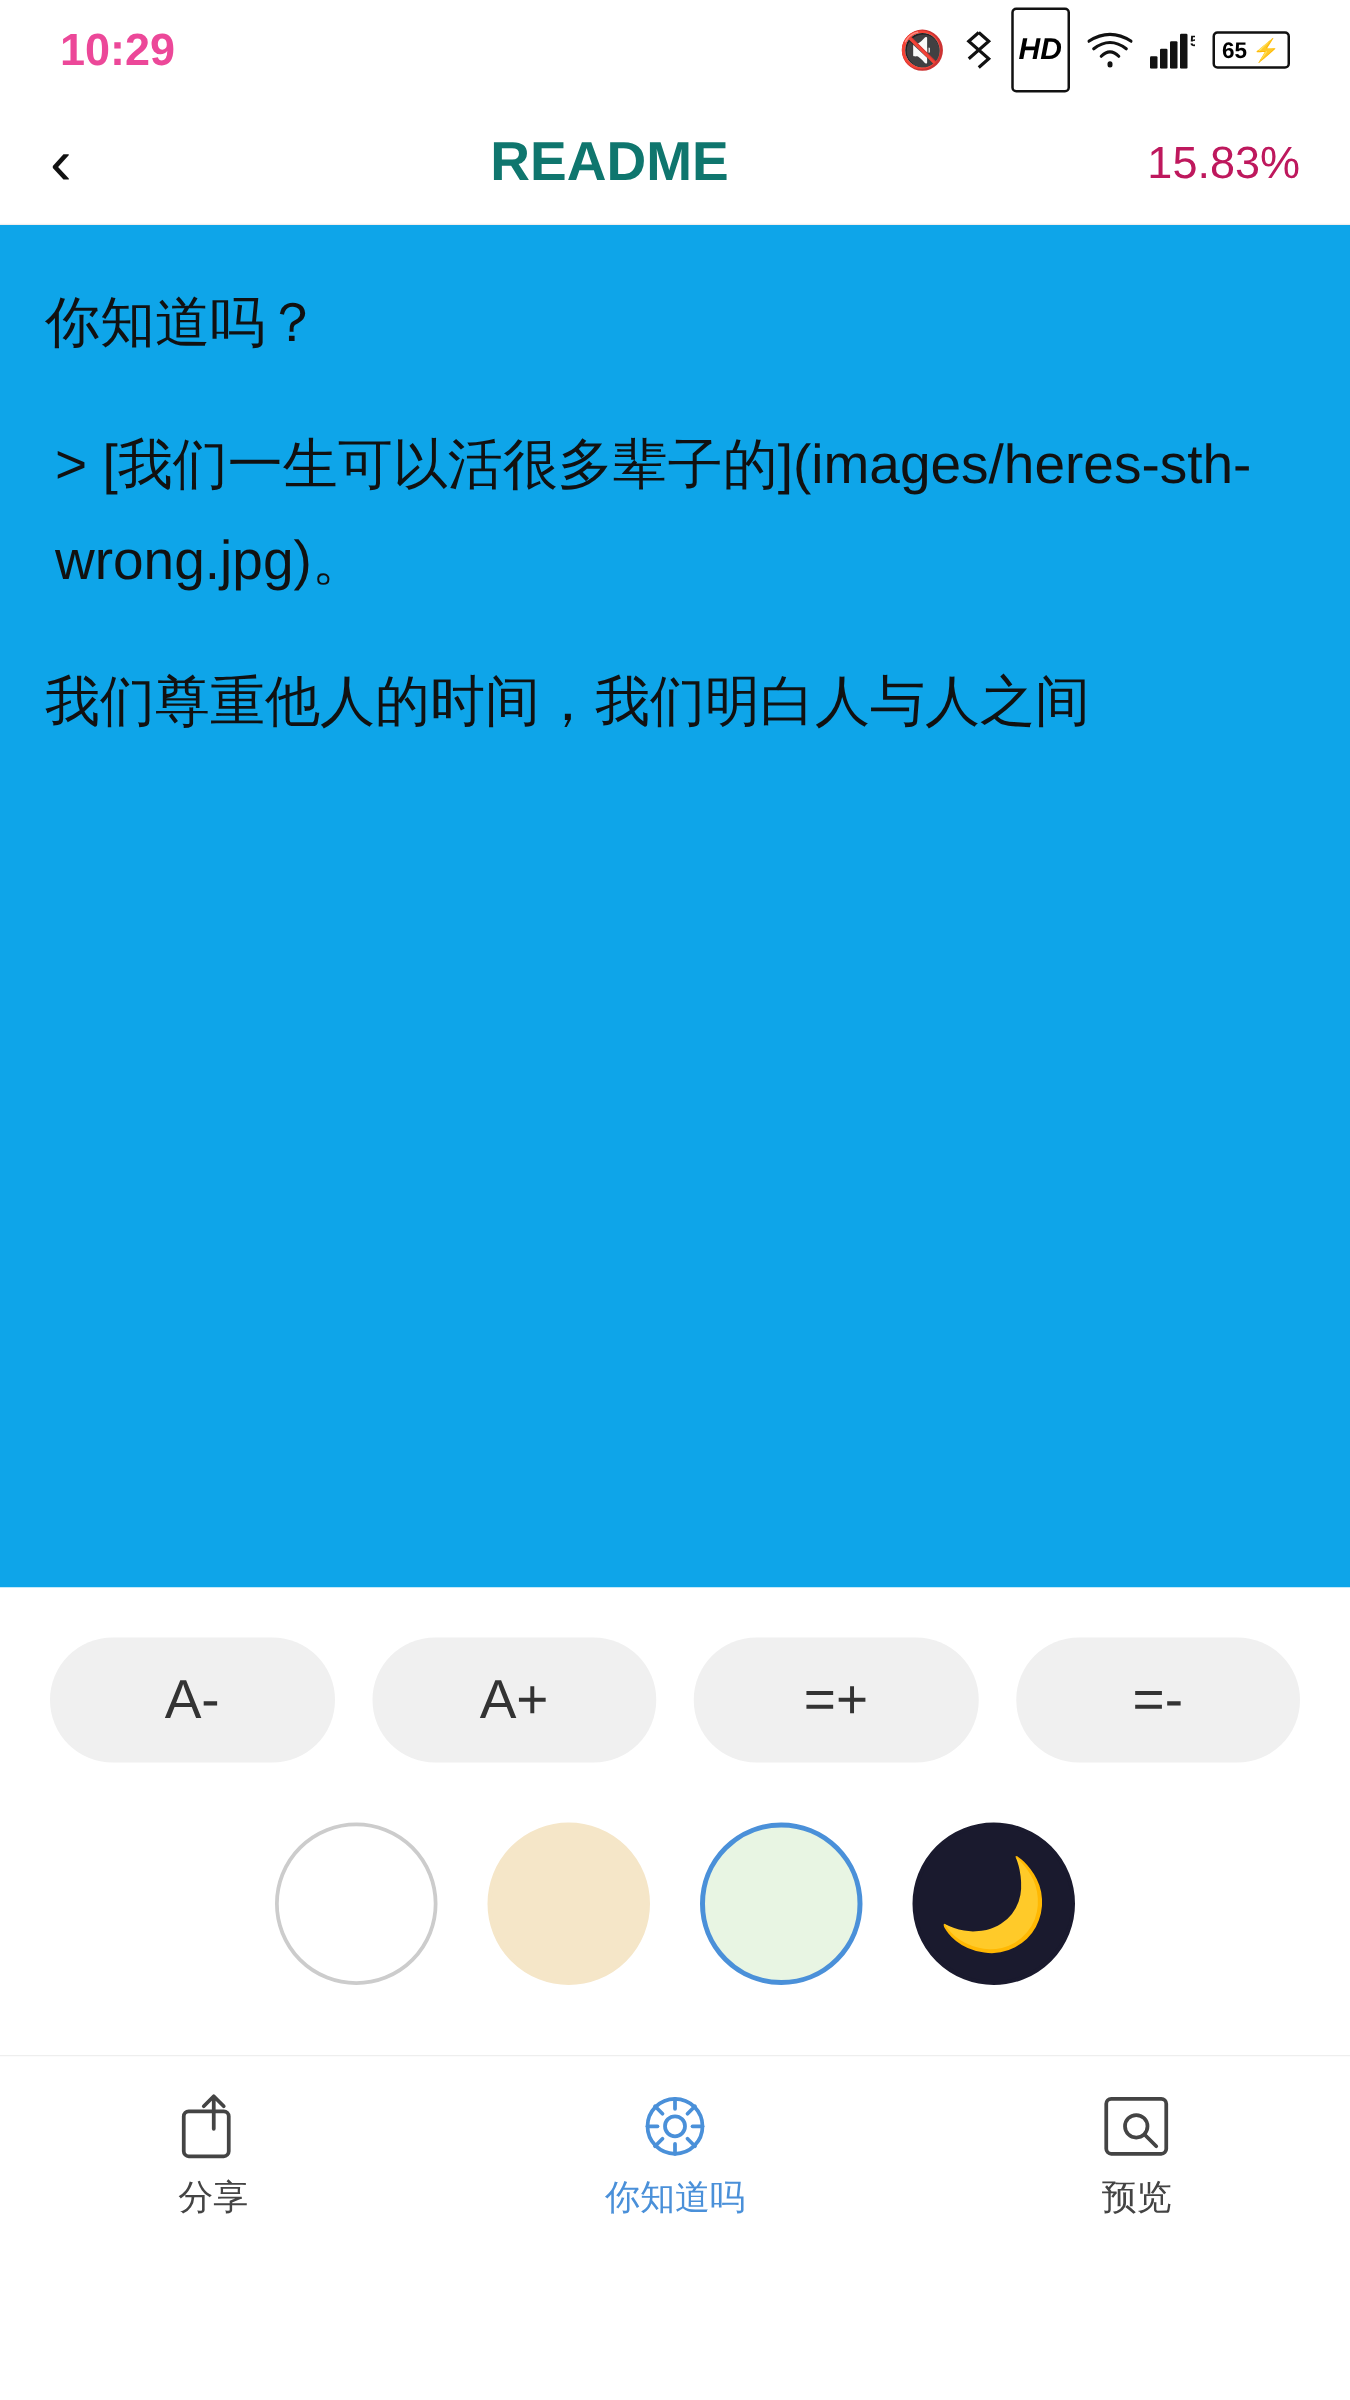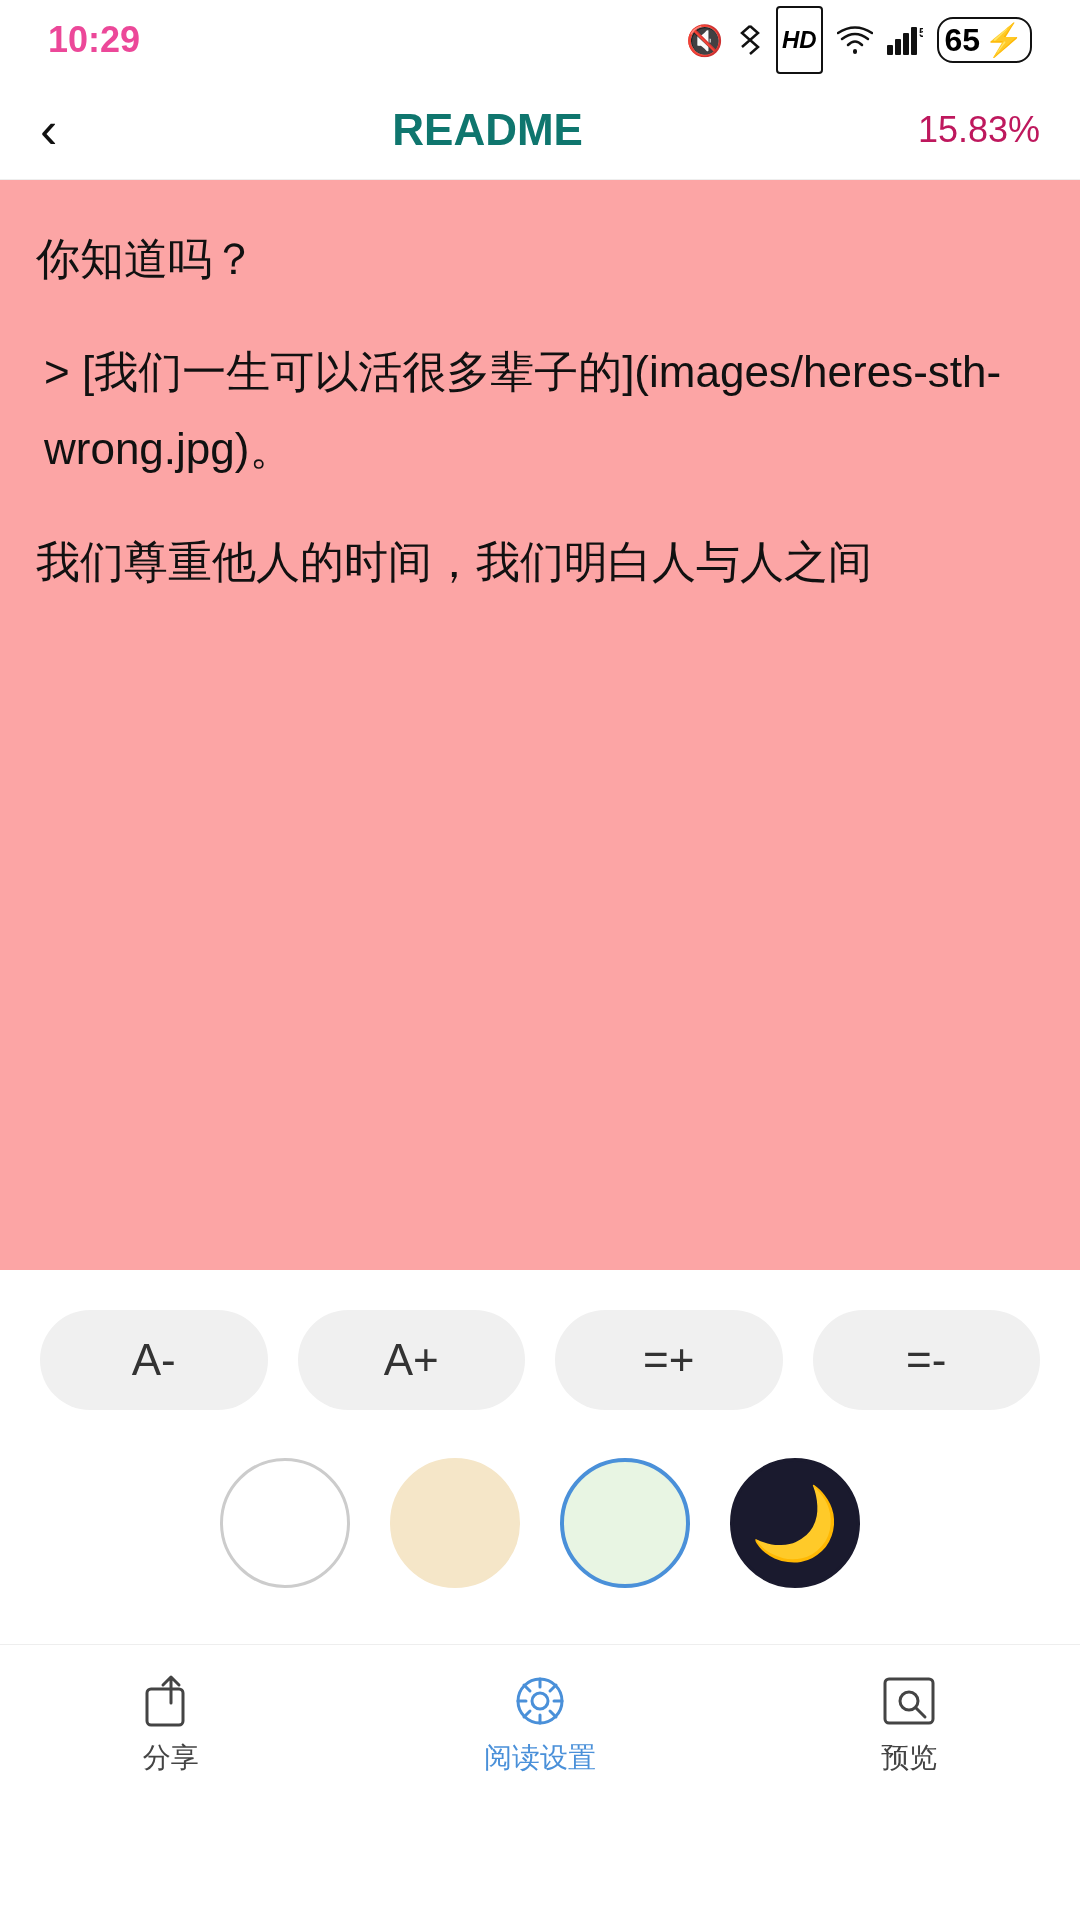--- a/index.html
+++ b/index.html
@@ -30,23 +30,23 @@
     }
     .status-icons {
       display: flex;
       align-items: center;
       gap: 14px;
     }
     .battery-box {
       display: flex;
       align-items: center;
       border: 2px solid #111;
-      border-radius: 16px;
+      border-radius: 4px;
       padding: 2px 6px;
-      font-size: 32px;
+      font-size: 18px;
       font-weight: 600;
       gap: 4px;
     }
 
     
     .header {
       width: 100%;
       height: 100px;
       background: #fff;
       display: flex;
@@ -67,21 +67,21 @@
       color: #0f766e;
     }
     .header-progress {
       font-size: 36px;
       color: #be185d;
     }
 
     
     .reading-area {
       width: 100%;
-      background: #fca5a5;
+      background: #0ea5e9;
       padding: 40px 36px;
       min-height: 1090px;
     }
     .reading-text {
       font-size: 44px;
       line-height: 1.75;
       color: #111;
     }
     .reading-text p {
       margin-bottom: 36px;
@@ -269,21 +269,21 @@
       <circle cx="28" cy="28" r="8" stroke="#4a90d9" stroke-width="3" fill="none"></circle>
       <line x1="28" y1="6" x2="28" y2="14" stroke="#4a90d9" stroke-width="3" stroke-linecap="round"></line>
       <line x1="28" y1="42" x2="28" y2="50" stroke="#4a90d9" stroke-width="3" stroke-linecap="round"></line>
       <line x1="6" y1="28" x2="14" y2="28" stroke="#4a90d9" stroke-width="3" stroke-linecap="round"></line>
       <line x1="42" y1="28" x2="50" y2="28" stroke="#4a90d9" stroke-width="3" stroke-linecap="round"></line>
       <line x1="12" y1="12" x2="18" y2="18" stroke="#4a90d9" stroke-width="3" stroke-linecap="round"></line>
       <line x1="38" y1="38" x2="44" y2="44" stroke="#4a90d9" stroke-width="3" stroke-linecap="round"></line>
       <line x1="44" y1="12" x2="38" y2="18" stroke="#4a90d9" stroke-width="3" stroke-linecap="round"></line>
       <line x1="18" y1="38" x2="12" y2="44" stroke="#4a90d9" stroke-width="3" stroke-linecap="round"></line>
     </svg>
-    <span class="nav-label active">阅读设置</span>
+    <span class="nav-label active">你知道吗</span>
   </div>
 
   <div class="nav-item">
     <svg width="56" height="56" viewBox="0 0 56 56" fill="none">
       <rect x="4" y="6" width="48" height="44" rx="4" stroke="#444" stroke-width="3" fill="none"></rect>
       <circle cx="28" cy="28" r="9" stroke="#444" stroke-width="3" fill="none"></circle>
       <line x1="35" y1="35" x2="44" y2="44" stroke="#444" stroke-width="3" stroke-linecap="round"></line>
     </svg>
     <span class="nav-label">预览</span>
   </div>

